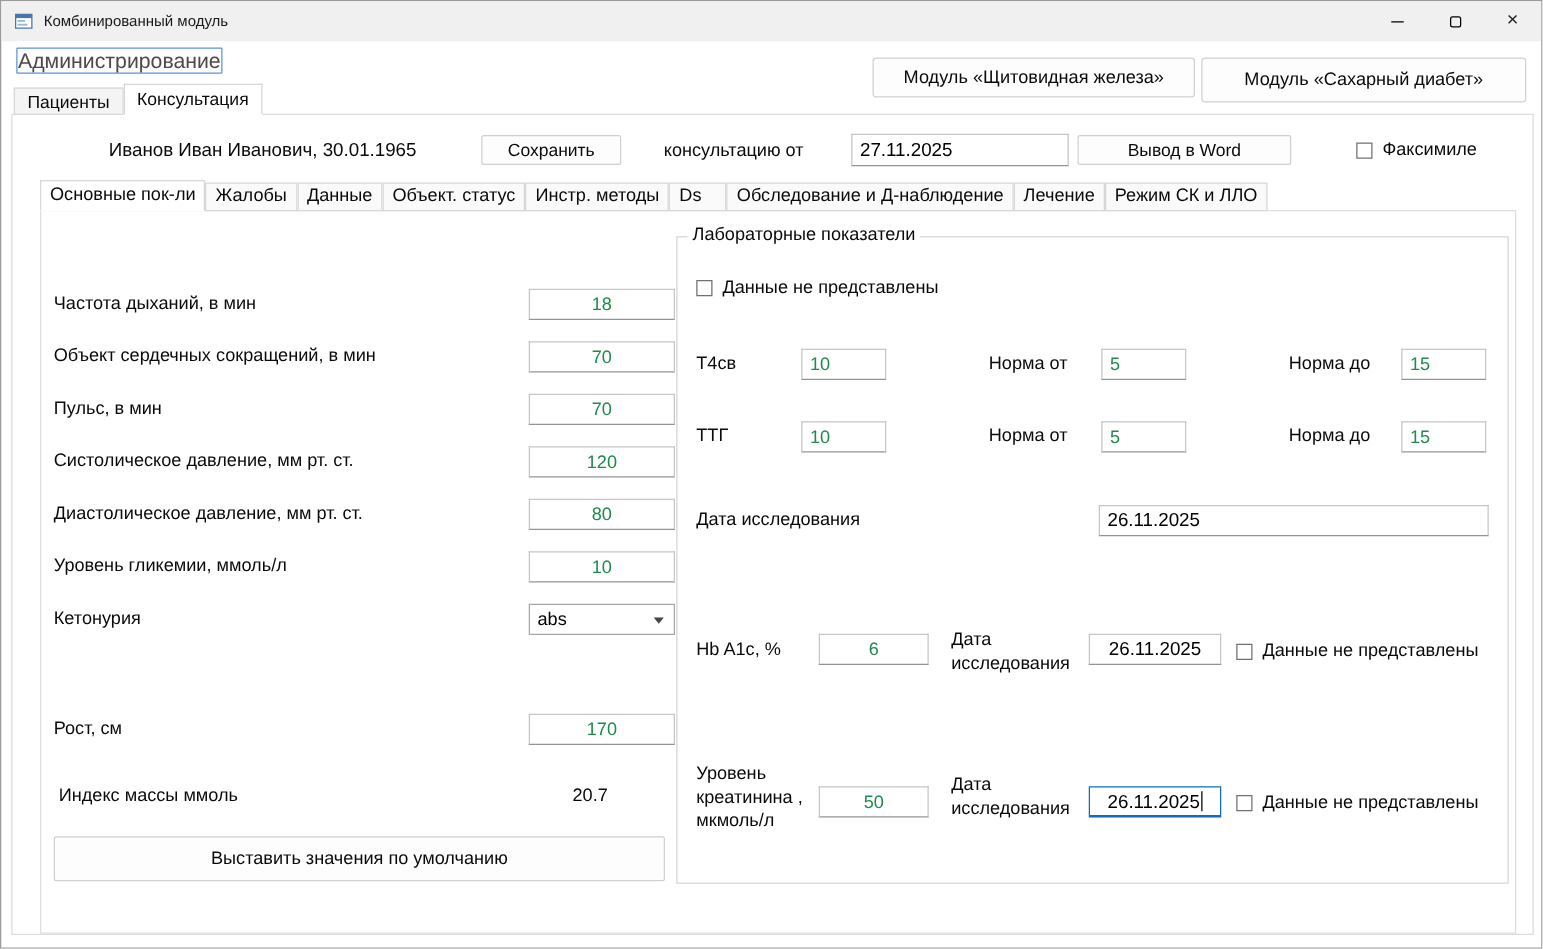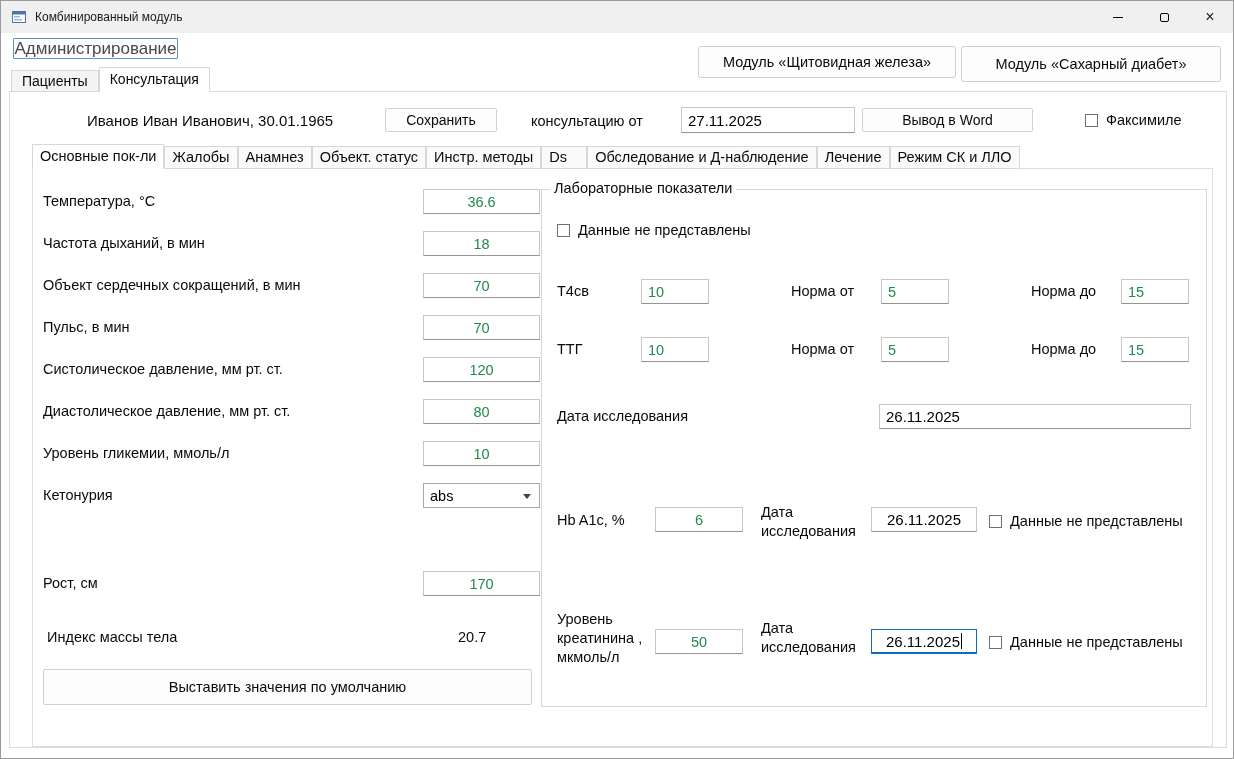--- a/index.html
+++ b/index.html
@@ -98,35 +98,31 @@
     <input class="tb" style="left: 671px; top: 15px; width: 174px; height: 26px; font-size: 15px;" value="27.11.2025">
     <button class="btn" style="left:852px; top:16px; width:171px; height:24px; font-size:14px; border-radius:2px;">Вывод в Word</button>
     <div class="cb-row" style="left:1035px; top:20px;margin-left:40px;">
       <span class="cb"></span>
       <span>Факсимиле</span>
     </div>
 
     <div class="tabstrip" style="left:22px; top:52px;">
       <div class="itab sel">Основные пок-ли</div>
       <div class="itab">Жалобы</div>
-      <div class="itab">Анамнез</div>
+      <div class="itab">Данные</div>
       <div class="itab">Объект. статус</div>
       <div class="itab">Инстр. методы</div>
       <div class="itab ds">Ds</div>
       <div class="itab">Обследование и Д-наблюдение</div>
       <div class="itab">Лечение</div>
       <div class="itab">Режим СК и ЛЛО</div>
     </div>
 
     <div class="inner-panel">
 
-      <div class="vrow" style="top:20px;">
-        <span class="vlabel">Температура, °C</span>
-        <input class="tb green center vinput" value="36.6" style="">
-      </div>
       <div class="vrow" style="top:62px;">
         <span class="vlabel">Частота дыханий, в мин</span>
         <input class="tb green center vinput" value="18" style="">
       </div>
       <div class="vrow" style="top:104px;">
         <span class="vlabel">Объект сердечных сокращений, в мин</span>
         <input class="tb green center vinput" value="70" style="">
       </div>
       <div class="vrow" style="top:146px;">
         <span class="vlabel">Пульс, в мин</span>
@@ -149,21 +145,21 @@
         <div class="combo" style="left:380px; top:0; width:117px;">
           <span>abs</span>
           <span class="combo-arrow"></span>
         </div>
       </div>
       <div class="vrow" style="top:402px;">
         <span class="vlabel">Рост, см</span>
         <input class="tb green center vinput" value="170" style="">
       </div>
       <div class="vrow" style="top:456px;">
-        <span class="vlabel" style="left:4px;">Индекс массы тела</span>
+        <span class="vlabel" style="left:4px;">Индекс массы ммоль</span>
         <span class="vlabel" style="left:415px;">20.7</span>
       </div>
       <button class="btn" style="left:10px; top:500px; width:489px; height:36px; border-radius:2px;">Выставить значения по умолчанию</button>
 
       <div class="groupbox">
         <span class="legend">Лабораторные показатели</span>
 
         <div class="cb-row" style="left:15px; top:32px;">
           <span class="cb"></span>
           <span>Данные не представлены</span>

